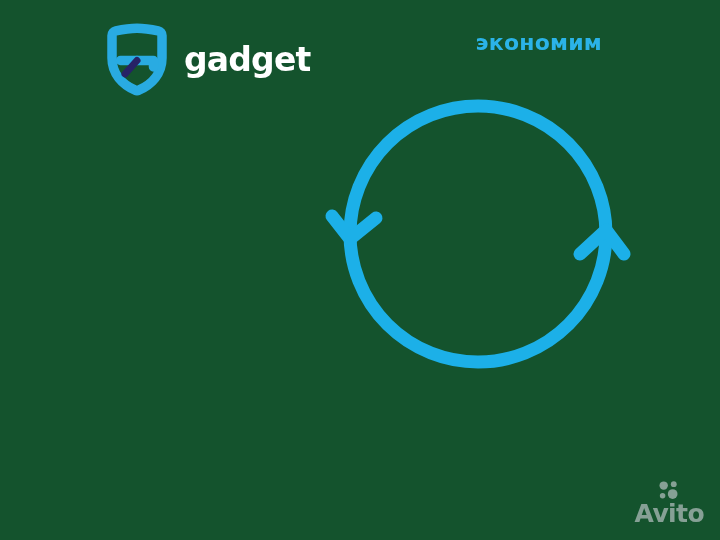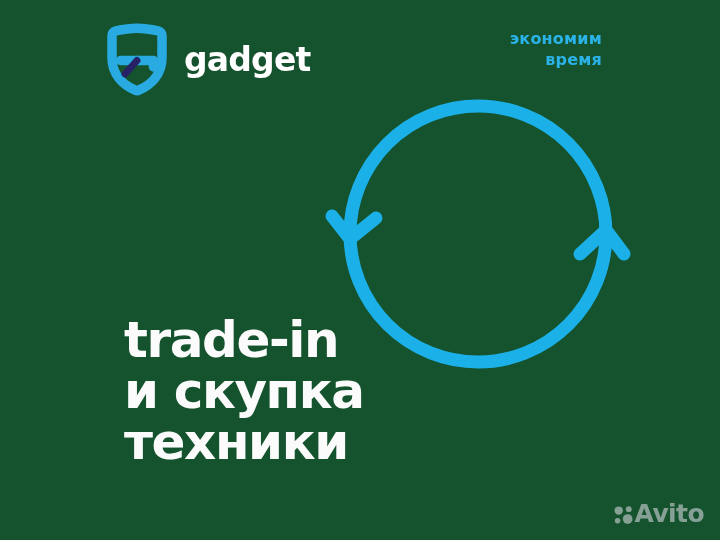--- a/index.html
+++ b/index.html
@@ -55,21 +55,21 @@
   
   .tagline {
     position: absolute;
     right: 118px;
     top: 28px;
     text-align: right;
   }
   .tagline-line {
     font-family: "DejaVu Sans", sans-serif;
     font-weight: bold;
-    font-size: 16px;
+    font-size: 22px;
     line-height: 1.32;
     letter-spacing: 0.2px;
     color: #2BB3E8;
     white-space: nowrap;
   }
 
   
   .cycle-graphic {
     position: absolute;
     left: 332px;
@@ -99,23 +99,24 @@
     color: #FBFBFB;
     white-space: nowrap;
   }
 
   
   .watermark {
     position: absolute;
     right: 16px;
     bottom: 14px;
     display: flex;
-    align-items: flex-end;
+    align-items: center;
     gap: 0;
     opacity: 0.58;
+    flex-direction: column;
   }
   .watermark-mark {
     width: 22px;
     height: 22px;
     display: block;
     flex: none;
   }
   .watermark-text {
     font-family: "DejaVu Sans", sans-serif;
     font-weight: bold;
@@ -137,41 +138,35 @@
       <path d="M33 38.5 L49.5 38.5 L49.5 45" fill="none" stroke="#29ABE2" stroke-width="9.5" stroke-linecap="round" stroke-linejoin="round"></path>
       <path d="M33 38.5 L21 52" fill="none" stroke="#272266" stroke-width="7" stroke-linecap="round"></path>
     </svg>
     <div class="logo-wordmark">
       <div class="logo-line">gadget</div>
     </div>
   </div>
 
   <div class="tagline">
     <div class="tagline-line">экономим</div>
-    <div class="tagline-line">время</div>
   </div>
 
   <div class="cycle-graphic">
     <svg viewBox="0 0 292 292" aria-hidden="true">
 
       <path d="M18 146 A128 128 0 0 1 274 146" fill="none" stroke="#1CB0E8" stroke-width="13" stroke-linecap="round"></path>
 
       <path d="M274 146 A128 128 0 0 1 18 146" fill="none" stroke="#1CB0E8" stroke-width="13" stroke-linecap="round"></path>
 
       <path d="M0 128 L18 151 L44 130" fill="none" stroke="#1CB0E8" stroke-width="13" stroke-linecap="round" stroke-linejoin="round"></path>
 
       <path d="M248 166 L274 142 L292 166" fill="none" stroke="#1CB0E8" stroke-width="13" stroke-linecap="round" stroke-linejoin="round"></path>
     </svg>
   </div>
 
-  <div class="headline">
-    <div class="headline-line">trade-in</div>
-    <div class="headline-line">и скупка</div>
-    <div class="headline-line">техники</div>
-  </div>
 
   <div class="watermark">
     <svg class="watermark-mark" viewBox="0 0 24 24" aria-hidden="true">
       <circle cx="6.2" cy="7.2" r="4.6" fill="#D8D8E0"></circle>
       <circle cx="17.2" cy="5.6" r="3.2" fill="#D8D8E0"></circle>
       <circle cx="5.0" cy="18.4" r="3.0" fill="#D8D8E0"></circle>
       <circle cx="16.0" cy="16.4" r="5.3" fill="#D8D8E0"></circle>
     </svg>
     <span class="watermark-text">Avito</span>
   </div>

